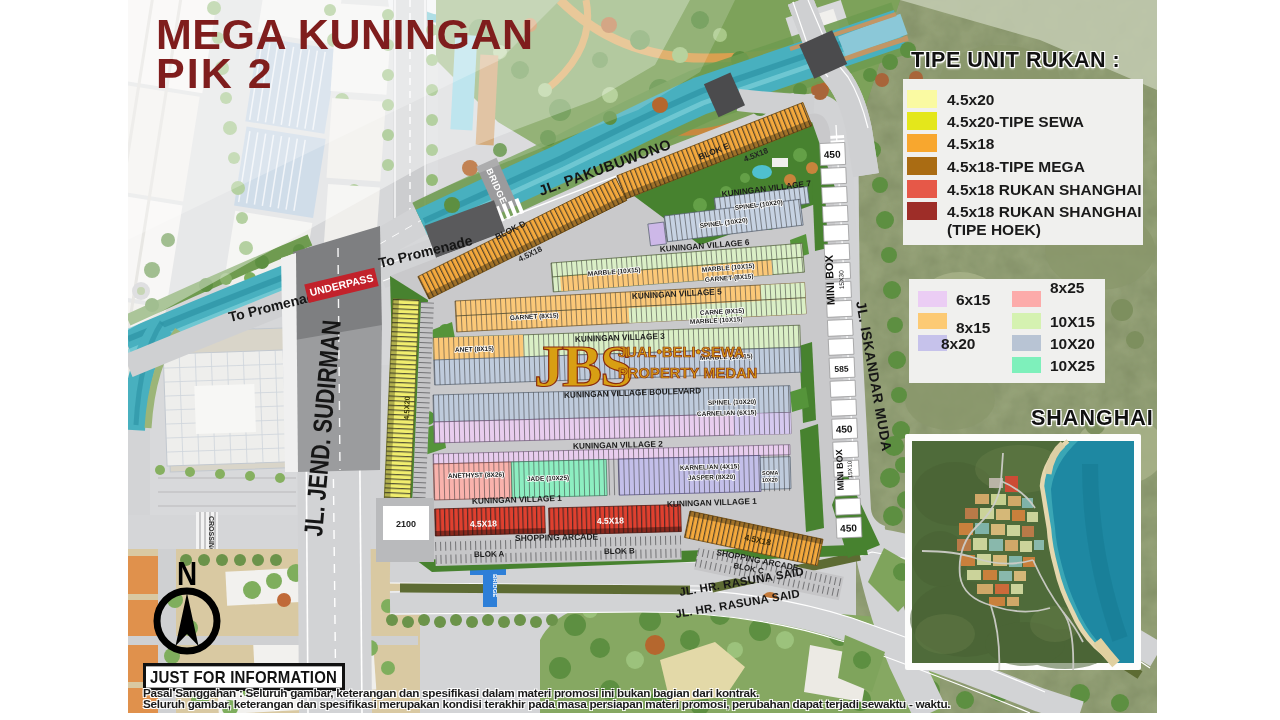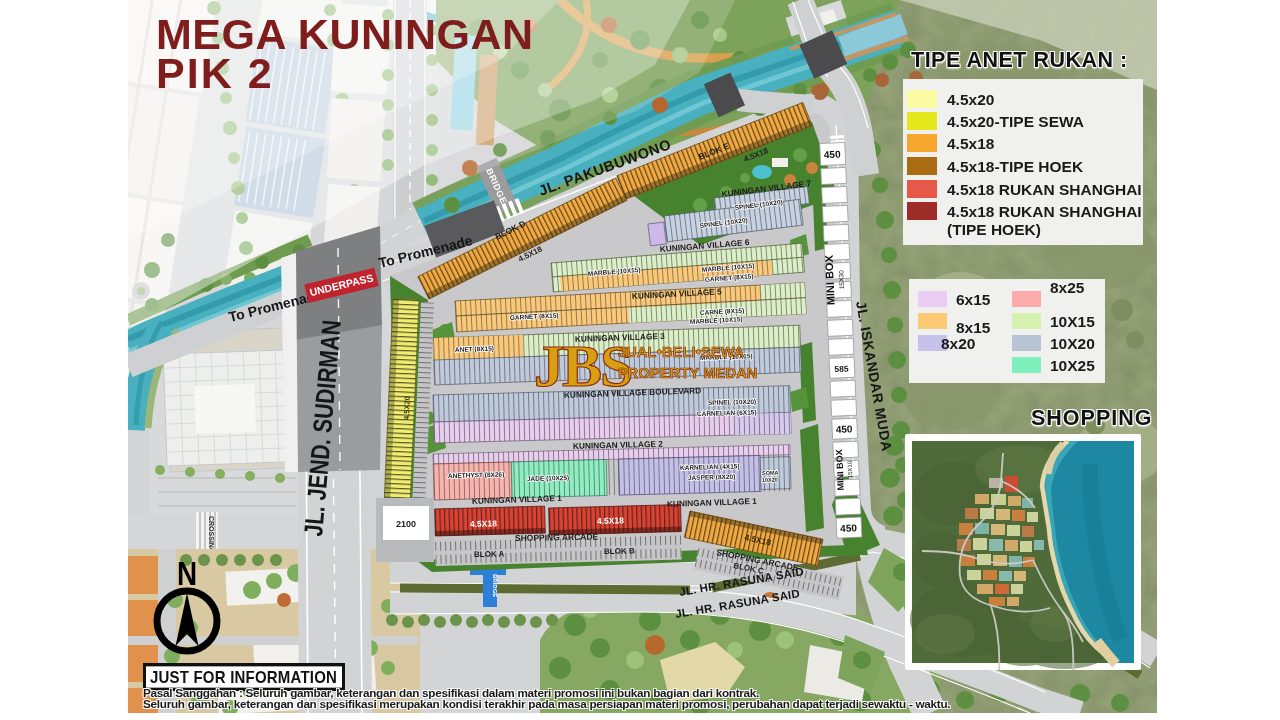--- a/index.html
+++ b/index.html
@@ -852,31 +852,31 @@
 
 <div class="abs" style="left:1157px;top:0;width:123px;height:720px;background:#fff"></div>
 
 <div class="abs" style="left:0;top:713px;width:1280px;height:7px;background:#fff"></div>
 
 <div class="abs" style="left:156px;top:13px;color:#7f1d1d;line-height:1">
   <div style="font-size:43px;font-weight:800;letter-spacing:0.5px">MEGA KUNINGAN</div>
   <div style="font-size:43px;font-weight:700;margin-top:-4px;letter-spacing:2px">PIK 2</div>
 </div>
 
-<div class="abs halo" style="left:911px;top:48px;font-size:21.5px;font-weight:800;color:#111;letter-spacing:0.5px">TIPE ANET RUKAN :</div>
+<div class="abs halo" style="left:911px;top:48px;font-size:21.5px;font-weight:800;color:#111;letter-spacing:0.5px">TIPE UNIT RUKAN :</div>
 <div class="abs" style="left:903px;top:79px;width:240px;height:166px;background:#f0f0ee"></div>
 <div class="abs" style="left:907px;top:88px;width:236px;font-size:15.5px;font-weight:700;color:#1a1a1a">
   <div style="position:absolute;left:0;top:2px;width:30px;height:18px;background:#fafaa2"></div>
   <div style="position:absolute;left:40px;top:3px">4.5x20</div>
   <div style="position:absolute;left:0;top:24px;width:30px;height:18px;background:#e4e71b"></div>
   <div style="position:absolute;left:40px;top:25px">4.5x20-TIPE SEWA</div>
   <div style="position:absolute;left:0;top:46px;width:30px;height:18px;background:#f8a72e"></div>
   <div style="position:absolute;left:40px;top:47px">4.5x18</div>
   <div style="position:absolute;left:0;top:69px;width:30px;height:18px;background:#aa6c13"></div>
-  <div style="position:absolute;left:40px;top:70px">4.5x18-TIPE HOEK</div>
+  <div style="position:absolute;left:40px;top:70px">4.5x18-TIPE MEGA</div>
   <div style="position:absolute;left:0;top:92px;width:30px;height:18px;background:#e65848"></div>
   <div style="position:absolute;left:40px;top:93px">4.5x18 RUKAN SHANGHAI</div>
   <div style="position:absolute;left:0;top:114px;width:30px;height:18px;background:#9e2d28"></div>
   <div style="position:absolute;left:40px;top:115px">4.5x18 RUKAN SHANGHAI</div>
   <div style="position:absolute;left:40px;top:133px">(TIPE HOEK)</div>
 </div>
 
 <div class="abs" style="left:909px;top:279px;width:196px;height:104px;background:#f0f0ee"></div>
 <div class="abs" style="left:909px;top:279px;width:196px;font-size:15.5px;font-weight:700;color:#1a1a1a">
   <div style="position:absolute;left:9px;top:12px;width:29px;height:16px;background:#ebcdf4"></div>
@@ -888,21 +888,21 @@
   <div style="position:absolute;left:103px;top:12px;width:29px;height:16px;background:#fcabaa"></div>
   <div style="position:absolute;left:141px;top:0">8x25</div>
   <div style="position:absolute;left:103px;top:34px;width:29px;height:16px;background:#d5f2b1"></div>
   <div style="position:absolute;left:141px;top:34px">10X15</div>
   <div style="position:absolute;left:103px;top:56px;width:29px;height:16px;background:#b8c4d4"></div>
   <div style="position:absolute;left:141px;top:56px">10X20</div>
   <div style="position:absolute;left:103px;top:78px;width:29px;height:16px;background:#7ef0bb"></div>
   <div style="position:absolute;left:141px;top:78px">10X25</div>
 </div>
 
-<div class="abs halo" style="left:1031px;top:406px;font-size:21.5px;font-weight:800;color:#111;letter-spacing:1px">SHOPPING</div>
+<div class="abs halo" style="left:1031px;top:406px;font-size:21.5px;font-weight:800;color:#111;letter-spacing:1px">SHANGHAI</div>
 
 <svg class="abs" style="left:145px;top:548px" width="90" height="112" viewBox="0 0 90 112">
   <text x="42" y="37" font-size="34" font-weight="800" fill="#000" text-anchor="middle" font-family="Liberation Sans,sans-serif" transform="scale(0.82 1)" style="transform-origin:42px 0px">N</text>
   <circle cx="42" cy="73" r="30" fill="none" stroke="#000" stroke-width="7"></circle>
   <path d="M 42 45 L 53.5 98 L 42 86 L 30.5 98 Z" fill="#000"></path>
 </svg>
 
 <div class="abs" style="left:143px;top:663px;background:#fff;border:3px solid #111;padding:1px 5px 1px 4px;font-size:15px;transform:scale(1,1.12);transform-origin:0 0;font-weight:800;color:#111;letter-spacing:0.2px">JUST FOR INFORMATION</div>
 
 <div class="abs" style="left:143px;top:688px;font-size:12px;font-weight:700;color:#1a1a1a;line-height:12.6px;letter-spacing:-0.3px;transform:scale(0.98,0.88);transform-origin:0 0;text-shadow:-1px -1px 0 #fff,1px -1px 0 #fff,-1px 1px 0 #fff,1px 1px 0 #fff;white-space:nowrap">

